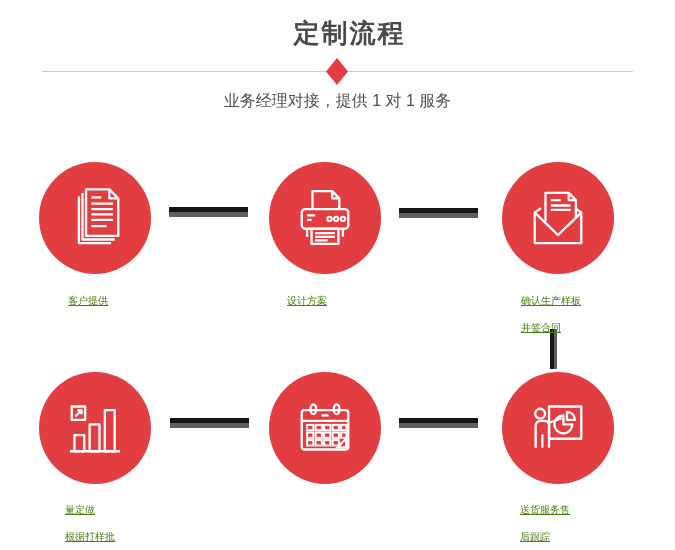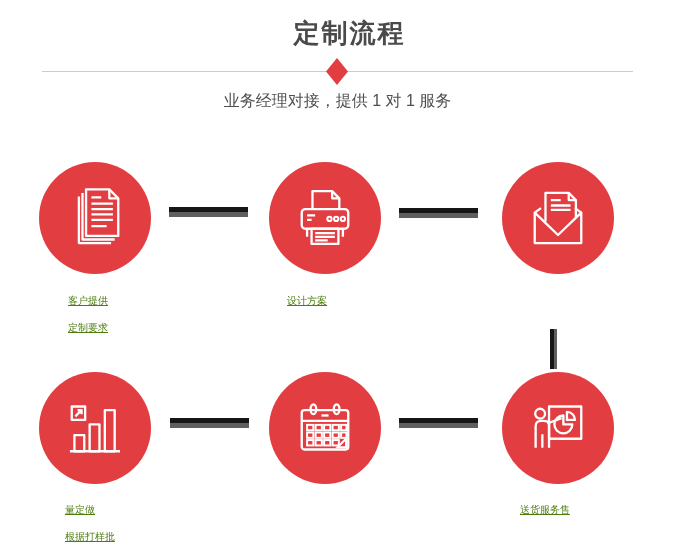--- a/index.html
+++ b/index.html
@@ -63,21 +63,20 @@
     <svg width="68" height="68" viewBox="0 0 76 76">
       <path class="icon-stroke" d="M20,14 L20,66 L56,66"></path>
       <path class="icon-stroke" d="M24,10 L24,62 L60,62"></path>
       <path class="icon-stroke" d="M28,6 L54,6 L64,16 L64,58 L28,58 Z"></path>
       <path class="icon-stroke" d="M54,6 L54,16 L64,16"></path>
       <path class="icon-stroke" d="M34,15 H45 M34,22 H58 M34,28 H58 M34,34 H58 M34,40 H58 M34,47 H51"></path>
     </svg>
   </div>
   <div class="step-label" style="left:68px;top:287px;">
     <div>客户提供</div>
-    <div>定制要求</div>
   </div>
 
   <div class="circle" style="left:269px;top:162px;">
     <svg width="68" height="68" viewBox="0 0 76 76">
       <path class="icon-stroke" d="M24,28 V8 H46 L54,16 V28"></path>
       <path class="icon-stroke" d="M46,8 V16 H54"></path>
       <rect class="icon-stroke" x="12" y="28" width="52" height="22" rx="4"></rect>
       <path class="icon-stroke" d="M18,35 H27 M18,40 H23"></path>
       <circle class="icon-dot" cx="43" cy="39" r="2.4"></circle>
       <circle class="icon-dot" cx="50.5" cy="39" r="2.4"></circle>
@@ -92,20 +91,24 @@
   </div>
 
   <div class="circle" style="left:502px;top:162px;">
     <svg width="68" height="68" viewBox="0 0 76 76">
       <path class="icon-stroke" d="M24,42 V10 H50 L58,18 V42"></path>
       <path class="icon-stroke" d="M50,10 V18 H58"></path>
       <path class="icon-stroke" d="M30,18 H41 M30,24 H52 M30,29 H52"></path>
       <path class="icon-fill-red" d="M12,32 L38,57 L64,32 L64,66 L12,66 Z"></path>
       <path class="icon-stroke" d="M12,32 L19,27 M64,32 L57,27"></path>
     </svg>
+  </div>
+  <div class="step-label" style="left:521px;top:287px;">
+    <div>确认生产样板</div>
+    <div>并签合同</div>
   </div>
 
   <div class="circle" style="left:39px;top:372px;">
     <svg width="68" height="68" viewBox="0 0 76 76">
       <path class="icon-stroke" d="M10,64 H66"></path>
       <rect class="icon-stroke" x="15" y="46" width="11" height="18"></rect>
       <rect class="icon-stroke" x="32" y="34" width="11" height="30"></rect>
       <rect class="icon-stroke" x="49" y="18" width="11" height="46"></rect>
       <rect class="icon-stroke" x="12" y="14" width="15" height="15"></rect>
       <path class="icon-stroke" d="M16,25 L23,18 M18.5,18 H23 V22.5"></path>
@@ -149,15 +152,16 @@
       <path class="icon-stroke" d="M44,24 A10,10 0 1 0 54,34 L44,34 Z"></path>
       <path class="icon-stroke" d="M48,20 A9,9 0 0 1 57,29 L48,29 Z"></path>
       <circle class="icon-stroke" cx="18" cy="22" r="5.5"></circle>
       <path class="icon-stroke" d="M13,60 V36 Q13,30 19,30 L22,30 Q27,30 28,33 L28,60"></path>
       <path class="icon-stroke" d="M20.5,60 V45"></path>
       <path class="icon-stroke" d="M26,33 L42,27"></path>
     </svg>
   </div>
   <div class="step-label" style="left:520px;top:496px;">
     <div>送货服务售</div>
+    <div>后跟踪</div>
   </div>
 
 </div>
 
 </body></html>

